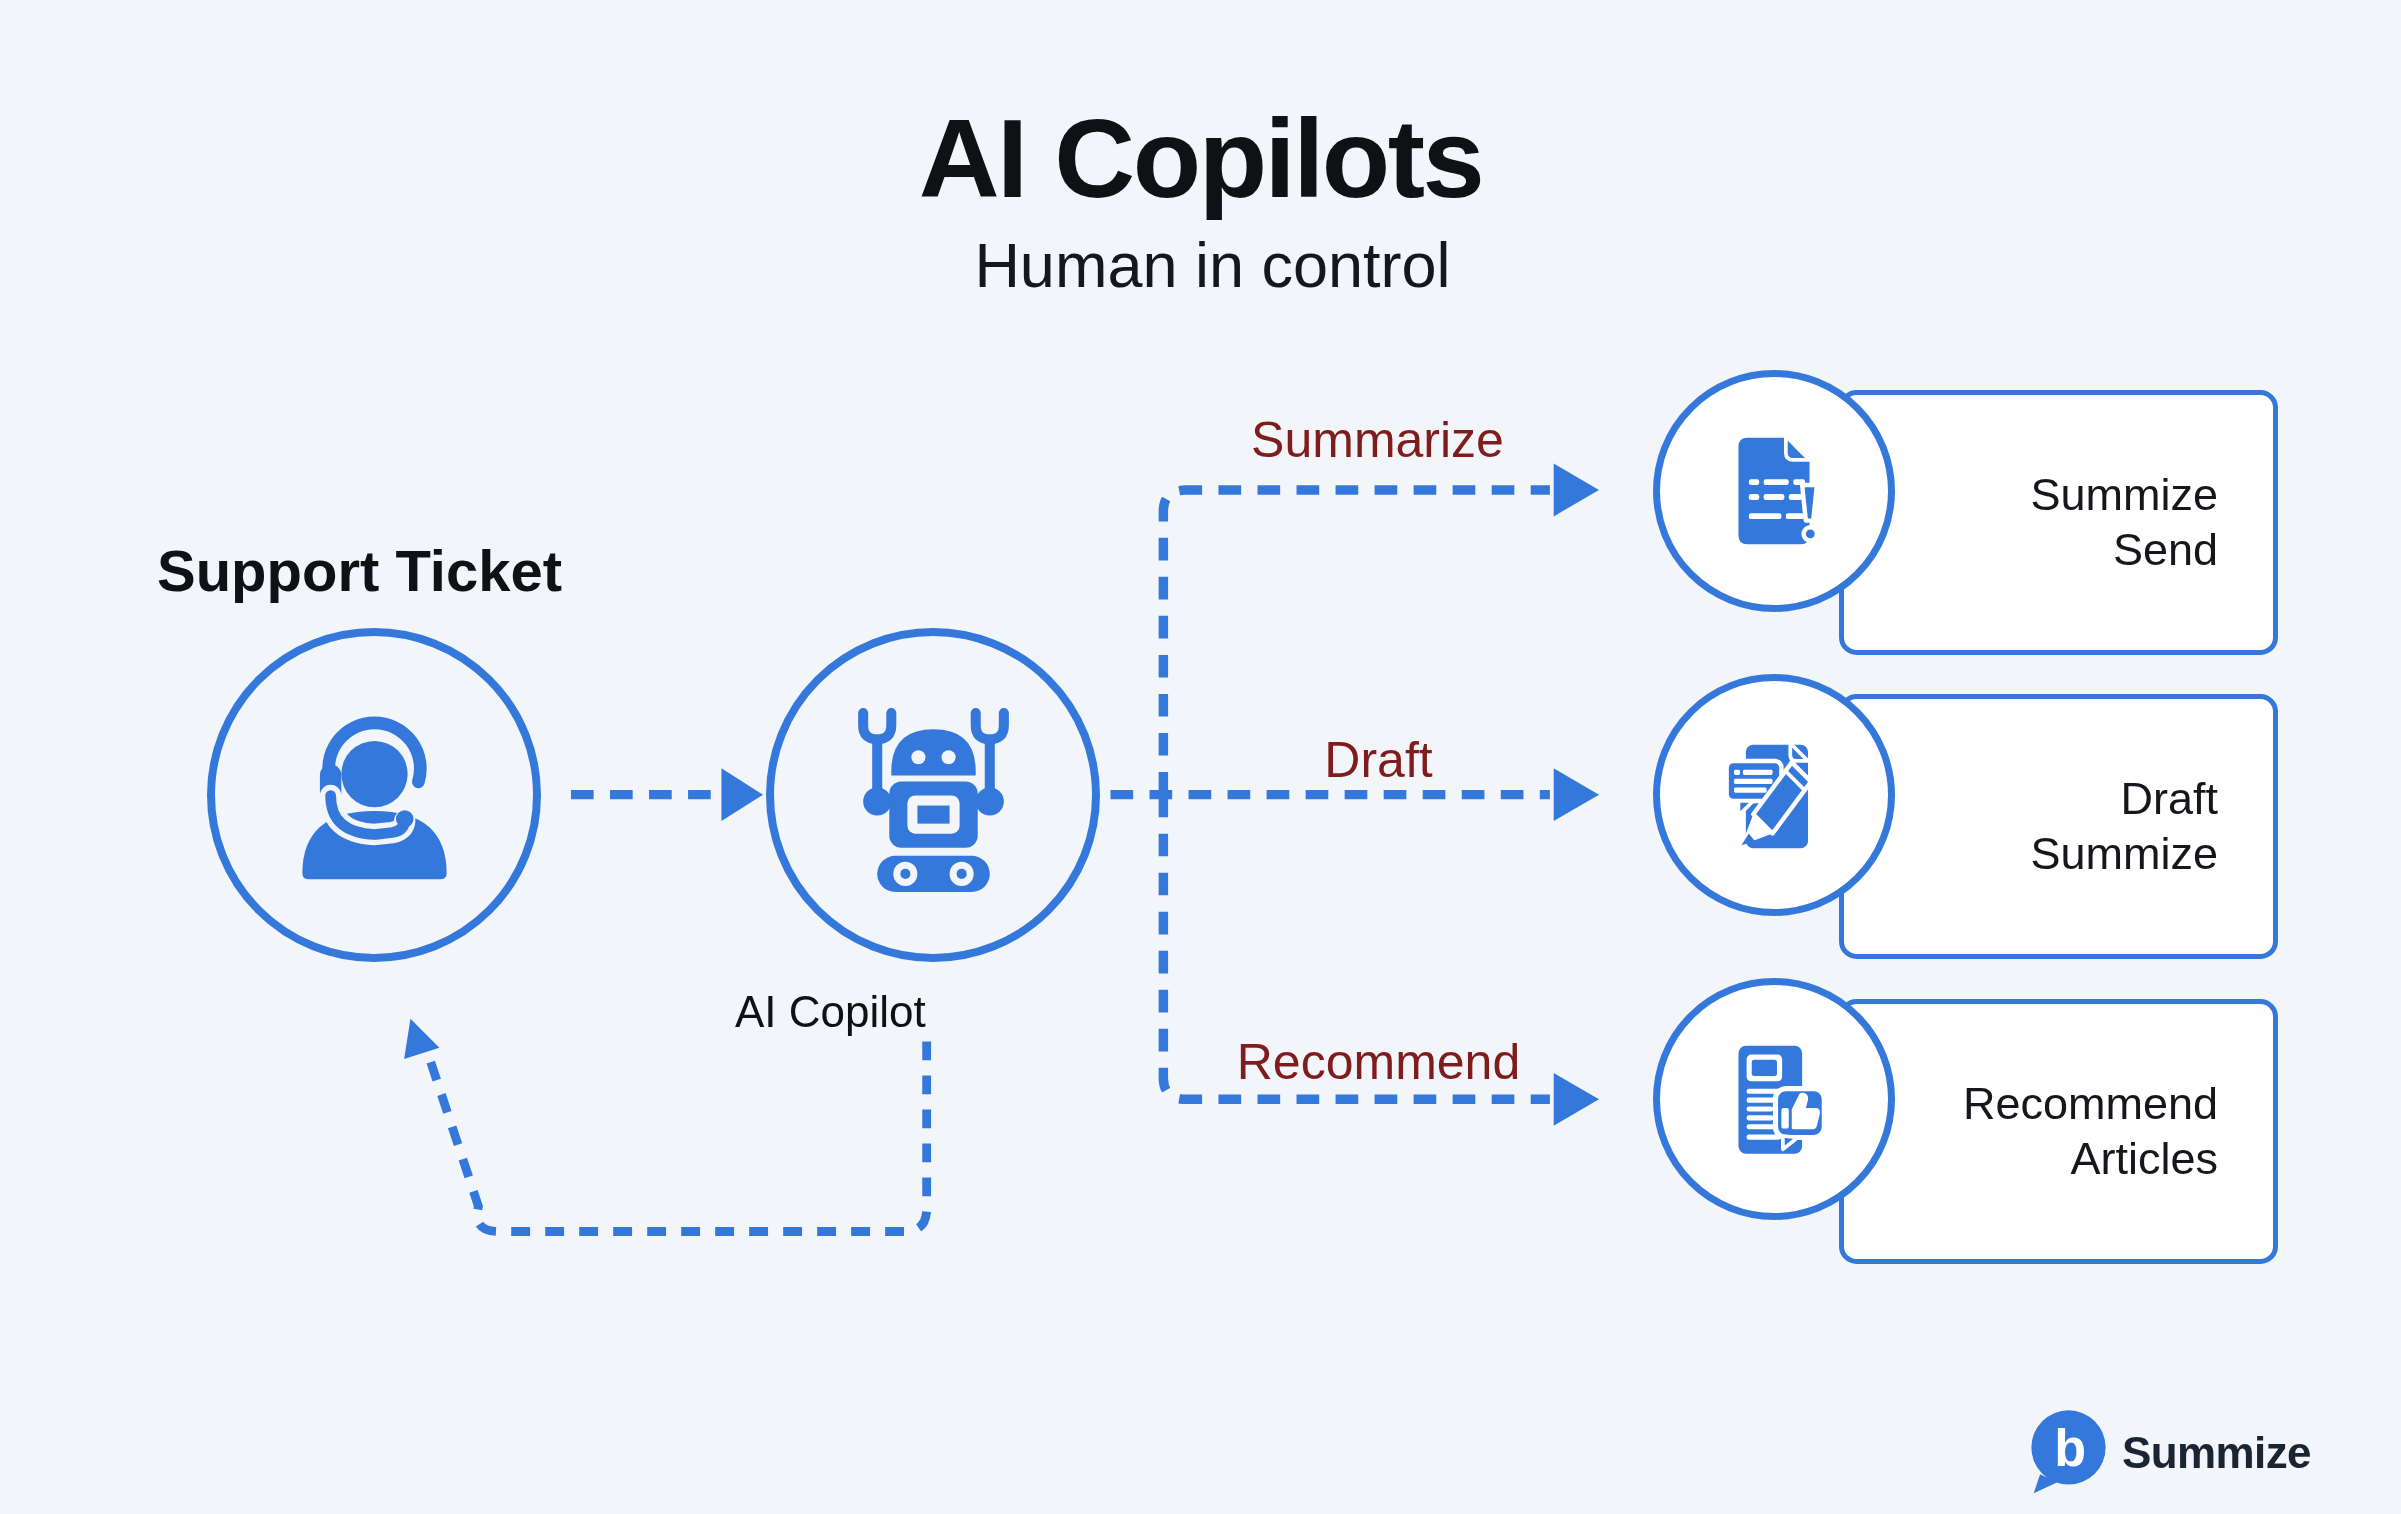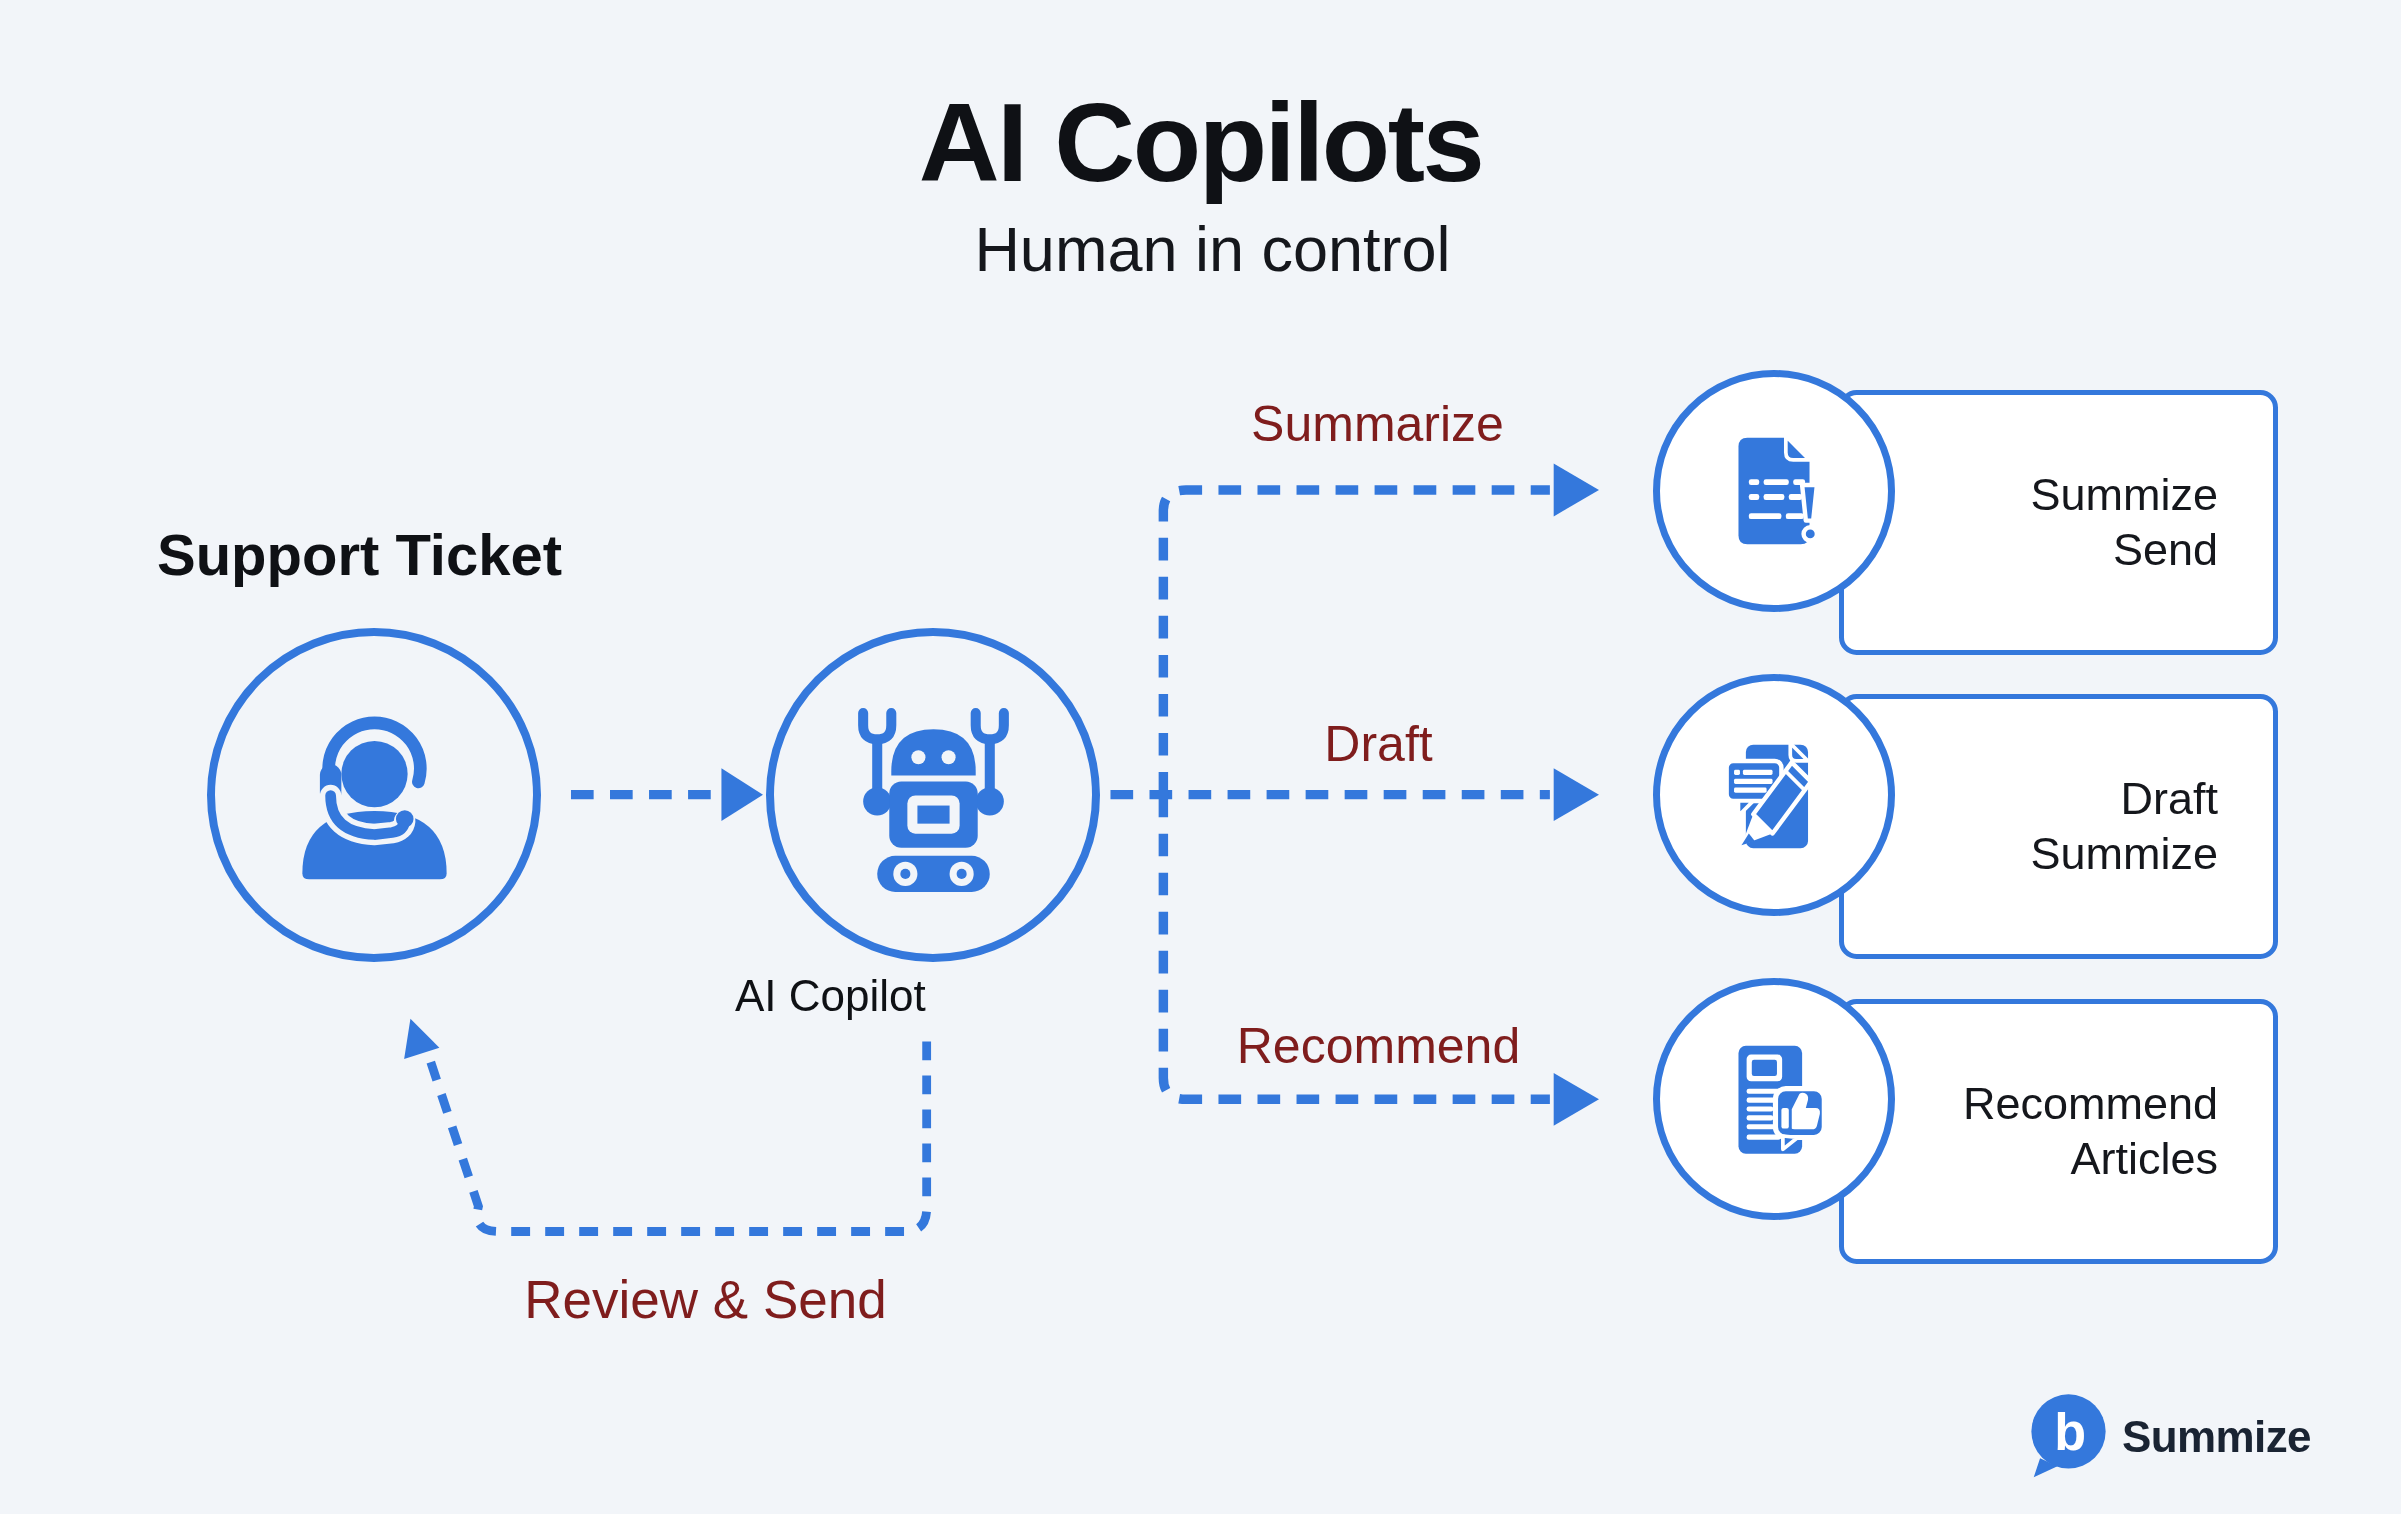--- a/index.html
+++ b/index.html
@@ -4,21 +4,21 @@
 <style>
   :root{
     --accent:#3478DC; --background:#F2F5F9; --card:#FFFFFF; --ink:#0F1115; --navy:#1A2433;
   }
   html,body{margin:0;padding:0;background:var(--background);}
   #canvas{
     position:relative;width:2401px;height:1515px;overflow:hidden;
     background:var(--background);color:var(--ink);
     font-family:"Liberation Sans", sans-serif;
   }
-  .abs{position:absolute;}
+  .abs{position:absolute;margin-top:16px;}
   .ctr{text-align:center;}
   .title{top:81px;left:0;width:2401px;font-size:112px;font-weight:800;letter-spacing:-2.5px;line-height:1.1;}
   .subtitle{top:213px;left:0;width:2401px;font-size:63px;font-weight:400;color:#15171c;padding-left:12px;}
   .node-label{font-weight:700;font-size:58px;}
   .support-label{left:157px;top:521px;width:453px;text-align:left;}
   .copilot-label{left:735px;top:971px;width:378px;font-size:44px;font-weight:400;text-align:left;}
   .edge-label{font-size:50px;color:#7f1d1d;text-align:center;width:403px;}
   .lbl-summarize{left:1176px;top:395px;}
   .lbl-draft{left:1177px;top:715px;}
   .lbl-recommend{left:1177px;top:1017px;}
@@ -100,21 +100,20 @@
         <circle class="fb" cx="72" cy="178" r="5"></circle>
       <circle class="fg" cx="128" cy="178" r="12"></circle>
         <circle class="fb" cx="128" cy="178" r="5"></circle>
     </svg>
   </div>
   <div class="abs copilot-label">AI Copilot</div>
 
   <div class="abs edge-label lbl-summarize">Summarize</div>
   <div class="abs edge-label lbl-draft">Draft</div>
   <div class="abs edge-label lbl-recommend">Recommend</div>
-  <div class="abs edge-label lbl-review">Review &amp; Send</div>
 
   <div class="card" style="top:390px;">
     <div>Summize</div>
     <div>Send</div>
   </div>
   <div class="circle out-circle" style="left:1653px;top:370px;">
     <svg width="148" height="148" viewBox="0 0 200 200">
       <path class="fb" d="M64 28 H116 L148 60 V160 Q148 172 136 172 H64 Q52 172 52 160 V40 Q52 28 64 28 Z"></path>
       <path class="fb sw" stroke-width="5" stroke-linejoin="round" d="M116 26 L148 58 H126 Q116 58 116 48 Z"></path>
       <rect class="fw" x="66" y="84" width="14" height="8" rx="3"></rect>

